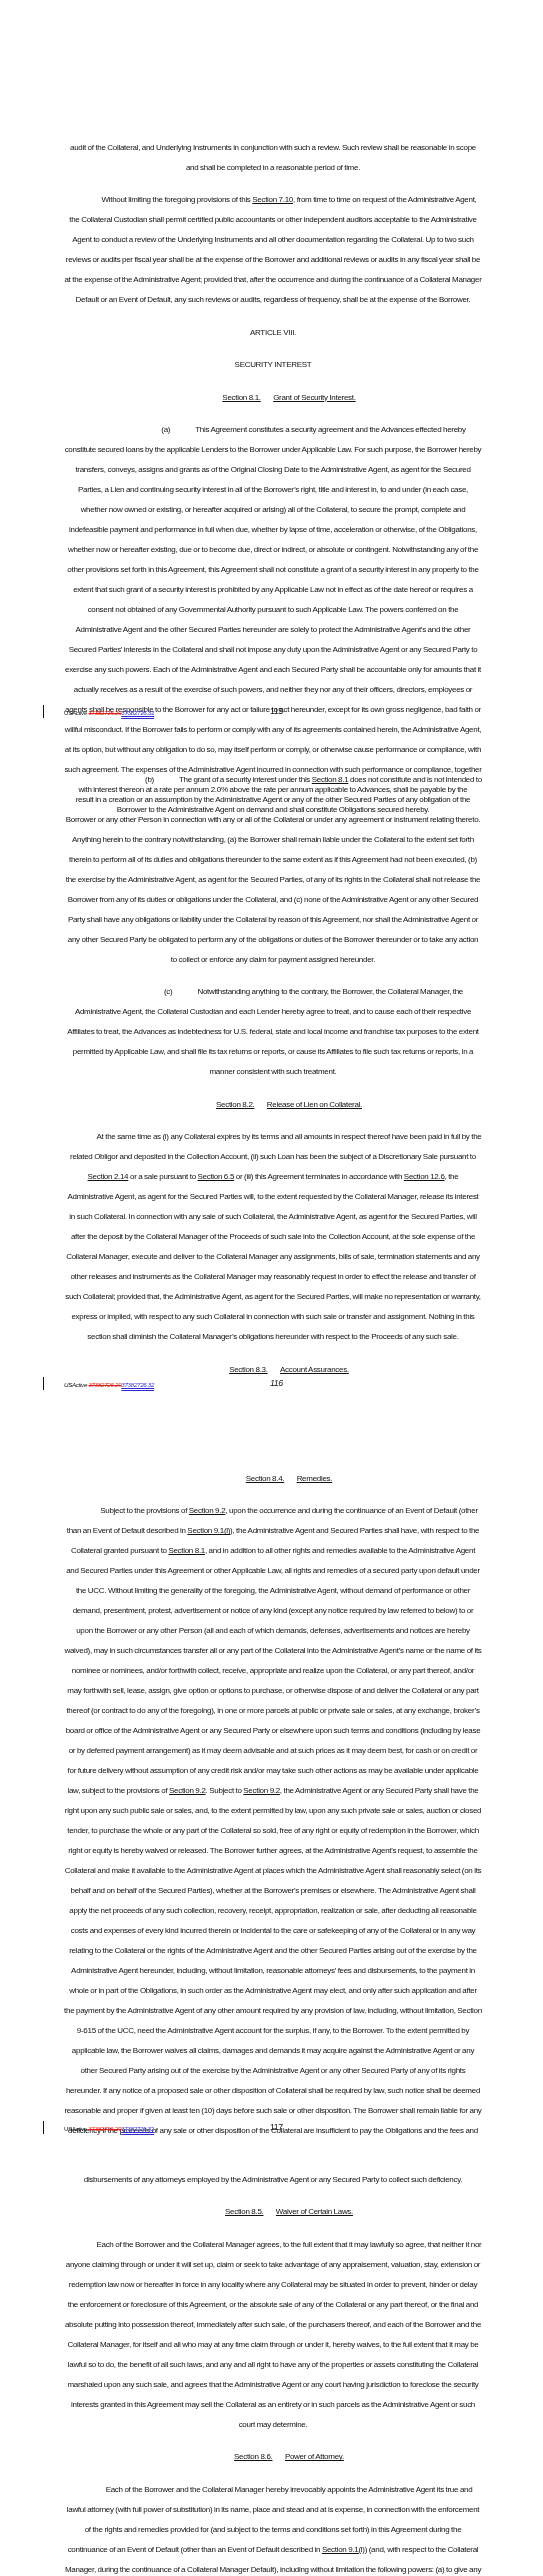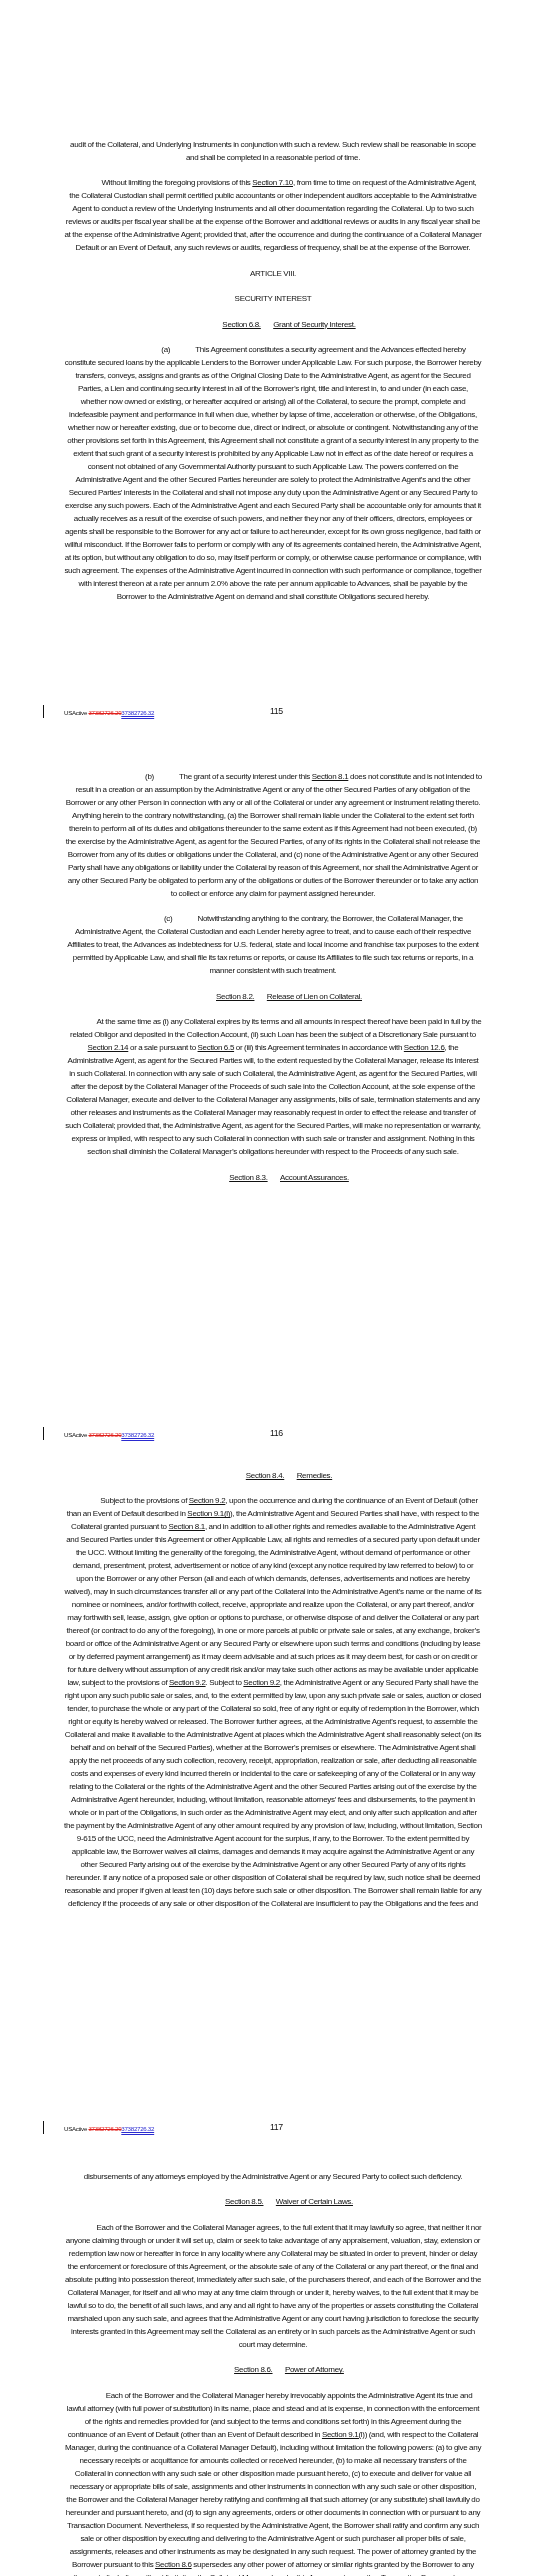--- a/index.html
+++ b/index.html
@@ -1,19 +1,19 @@
 <!DOCTYPE html>
 <html style="font-size:8.2px"><head>
 <meta charset="utf-8">
 <style>
   html, body { margin: 0; padding: 0; background: #ffffff; }
   body { width: 544px; height: 2813px; position: relative; overflow: hidden;
          font-family: "Liberation Sans", sans-serif; color: #111; }
   .page { position: absolute; left: 0; width: 544px; }
-  .text { position: absolute; left: 64px; width: 418px; font-size: 8px; line-height: 13px;
+  .text { position: absolute; left: 64px; width: 418px; font-size: 8px; line-height: 20px;
           text-align: justify; letter-spacing: -0.3px; word-spacing: -0.2px; }
   .text p { margin: 0 0 12.4px 0; text-align: center; }
   .indent { text-indent: 32px; }
   .indent2 { text-indent: 81px; }
   .tab { display: inline-block; width: 25px; text-indent: 0; }
   .u { text-decoration: underline; }
   .center { text-align: center; text-indent: 0; }
   .sechead { text-indent: 32px; text-align: left; }
   .sechead .num { text-decoration: underline; }
   .sechead .gap { display: inline-block; width: 12.4px; }
@@ -27,39 +27,39 @@
 </style>
 </head>
 <body>
 
 <div class="page" style="top:0;">
   <div class="text" style="top:138px;">
     <p>audit of the Collateral, and Underlying Instruments in conjunction with such a review.  Such review shall be reasonable in scope and shall be completed in a reasonable period of time.</p>
     <p class="indent"><span>Without limiting the foregoing provisions of this </span><span class="u">Section 7.10</span><span>, from time to time on request of the Administrative Agent, the Collateral Custodian shall permit certified public accountants or other independent auditors acceptable to the Administrative Agent to conduct a review of the Underlying Instruments and all other documentation regarding the Collateral.  Up to two such reviews or audits per fiscal year shall be at the expense of the Borrower and additional reviews or audits in any fiscal year shall be at the expense of the Administrative Agent; provided that, after the occurrence and during the continuance of a Collateral Manager Default or an Event of Default, any such reviews or audits, regardless of frequency, shall be at the expense of the Borrower.</span></p>
     <p class="center">ARTICLE VIII.</p>
     <p class="center">SECURITY INTEREST</p>
-    <p class="sechead"><span class="num">Section 6.8.</span><span class="gap"></span><span class="ttl">Grant of Security Interest.</span></p>
+    <p class="sechead"><span class="num">Section 8.1.</span><span class="gap"></span><span class="ttl">Grant of Security Interest.</span></p>
     <p class="indent2"><span>(a)</span><span class="tab"></span><span>This Agreement constitutes a security agreement and the Advances effected hereby constitute secured loans by the applicable Lenders to the Borrower under Applicable Law.  For such purpose, the Borrower hereby transfers, conveys, assigns and grants as of the Original Closing Date to the Administrative Agent, as agent for the Secured Parties, a Lien and continuing security interest in all of the Borrower’s right, title and interest in, to and under (in each case, whether now owned or existing, or hereafter acquired or arising) all of the Collateral, to secure the prompt, complete and indefeasible payment and performance in full when due, whether by lapse of time, acceleration or otherwise, of the Obligations, whether now or hereafter existing, due or to become due, direct or indirect, or absolute or contingent.  Notwithstanding any of the other provisions set forth in this Agreement, this Agreement shall not constitute a grant of a security interest in any property to the extent that such grant of a security interest is prohibited by any Applicable Law not in effect as of the date hereof or requires a consent not obtained of any Governmental Authority pursuant to such Applicable Law.  The powers conferred on the Administrative Agent and the other Secured Parties hereunder are solely to protect the Administrative Agent’s and the other Secured Parties’ interests in the Collateral and shall not impose any duty upon the Administrative Agent or any Secured Party to exercise any such powers.  Each of the Administrative Agent and each Secured Party shall be accountable only for amounts that it actually receives as a result of the exercise of such powers, and neither they nor any of their officers, directors, employees or agents shall be responsible to the Borrower for any act or failure to act hereunder, except for its own gross negligence, bad faith or willful misconduct.  If the Borrower fails to perform or comply with any of its agreements contained herein, the Administrative Agent, at its option, but without any obligation to do so, may itself perform or comply, or otherwise cause performance or compliance, with such agreement.  The expenses of the Administrative Agent incurred in connection with such performance or compliance, together with interest thereon at a rate per annum 2.0% above the rate per annum applicable to Advances, shall be payable by the Borrower to the Administrative Agent on demand and shall constitute Obligations secured hereby.</span></p>
   </div>
   <div class="footer" style="top:705px;">
     <div class="bar"></div>
     <div class="docid"><span>USActive </span><span class="old">37382726.29</span><span class="new">37382726.32</span></div>
     <div class="pnum">115</div>
   </div>
 </div>
 
 <div class="page" style="top:0;">
   <div class="text" style="top:770px;">
     <p class="indent2"><span>(b)</span><span class="tab"></span><span>The grant of a security interest under this </span><span class="u">Section 8.1</span><span> does not constitute and is not intended to result in a creation or an assumption by the Administrative Agent or any of the other Secured Parties of any obligation of the Borrower or any other Person in connection with any or all of the Collateral or under any agreement or instrument relating thereto.  Anything herein to the contrary notwithstanding, (a) the Borrower shall remain liable under the Collateral to the extent set forth therein to perform all of its duties and obligations thereunder to the same extent as if this Agreement had not been executed, (b) the exercise by the Administrative Agent, as agent for the Secured Parties, of any of its rights in the Collateral shall not release the Borrower from any of its duties or obligations under the Collateral, and (c) none of the Administrative Agent or any other Secured Party shall have any obligations or liability under the Collateral by reason of this Agreement, nor shall the Administrative Agent or any other Secured Party be obligated to perform any of the obligations or duties of the Borrower thereunder or to take any action to collect or enforce any claim for payment assigned hereunder.</span></p>
     <p class="indent2"><span>(c)</span><span class="tab"></span><span>Notwithstanding anything to the contrary, the Borrower, the Collateral Manager, the Administrative Agent, the Collateral Custodian and each Lender hereby agree to treat, and to cause each of their respective Affiliates to treat, the Advances as indebtedness for U.S. federal, state and local income and franchise tax purposes to the extent permitted by Applicable Law, and shall file its tax returns or reports, or cause its Affiliates to file such tax returns or reports, in a manner consistent with such treatment.</span></p>
     <p class="sechead"><span class="num">Section 8.2.</span><span class="gap"></span><span class="ttl">Release of Lien on Collateral.</span></p>
     <p class="indent"><span>At the same time as (i) any Collateral expires by its terms and all amounts in respect thereof have been paid in full by the related Obligor and deposited in the Collection Account, (ii) such Loan has been the subject of a Discretionary Sale pursuant to </span><span class="u">Section 2.14</span><span> or a sale pursuant to </span><span class="u">Section 6.5</span><span> or (iii) this Agreement terminates in accordance with </span><span class="u">Section 12.6</span><span>, the Administrative Agent, as agent for the Secured Parties will, to the extent requested by the Collateral Manager, release its interest in such Collateral.  In connection with any sale of such Collateral, the Administrative Agent, as agent for the Secured Parties, will after the deposit by the Collateral Manager of the Proceeds of such sale into the Collection Account, at the sole expense of the Collateral Manager, execute and deliver to the Collateral Manager any assignments, bills of sale, termination statements and any other releases and instruments as the Collateral Manager may reasonably request in order to effect the release and transfer of such Collateral; provided that, the Administrative Agent, as agent for the Secured Parties, will make no representation or warranty, express or implied, with respect to any such Collateral in connection with such sale or transfer and assignment.  Nothing in this section shall diminish the Collateral Manager’s obligations hereunder with respect to the Proceeds of any such sale.</span></p>
     <p class="sechead"><span class="num">Section 8.3.</span><span class="gap"></span><span class="ttl">Account Assurances.</span></p>
   </div>
-  <div class="footer" style="top:1427px;">
+  <div class="footer" style="top:1377px;font-style:italic;">
     <div class="bar"></div>
     <div class="docid"><span>USActive </span><span class="old">37382726.29</span><span class="new">37382726.32</span></div>
     <div class="pnum">116</div>
   </div>
 </div>
 
 <div class="page" style="top:0;">
   <div class="text" style="top:1469px;">
     <p class="sechead"><span class="num">Section 8.4.</span><span class="gap"></span><span class="ttl">Remedies.</span></p>
     <p class="indent"><span>Subject to the provisions of </span><span class="u">Section 9.2</span><span>, upon the occurrence and during the continuance of an Event of Default (other than an Event of Default described in </span><span class="u">Section 9.1(l)</span><span>), the Administrative Agent and Secured Parties shall have, with respect to the Collateral granted pursuant to </span><span class="u">Section 8.1</span><span>, and in addition to all other rights and remedies available to the Administrative Agent and Secured Parties under this Agreement or other Applicable Law, all rights and remedies of a secured party upon default under the UCC. Without limiting the generality of the foregoing, the Administrative Agent, without demand of performance or other demand, presentment, protest, advertisement or notice of any kind (except any notice required by law referred to below) to or upon the Borrower or any other Person (all and each of which demands, defenses, advertisements and notices are hereby waived), may in such circumstances transfer all or any part of the Collateral into the Administrative Agent’s name or the name of its nominee or nominees, and/or forthwith collect, receive, appropriate and realize upon the Collateral, or any part thereof, and/or may forthwith sell, lease, assign, give option or options to purchase, or otherwise dispose of and deliver the Collateral or any part thereof (or contract to do any of the foregoing), in one or more parcels at public or private sale or sales, at any exchange, broker’s board or office of the Administrative Agent or any Secured Party or elsewhere upon such terms and conditions (including by lease or by deferred payment arrangement) as it may deem advisable and at such prices as it may deem best, for cash or on credit or for future delivery without assumption of any credit risk and/or may take such other actions as may be available under applicable law, subject to the provisions of </span><span class="u">Section 9.2</span><span>.  Subject to </span><span class="u">Section 9.2</span><span>, the Administrative Agent or any Secured Party shall have the right upon any such public sale or sales, and, to the extent permitted by law, upon any such private sale or sales, auction or closed tender, to purchase the whole or any part of the Collateral so sold, free of any right or equity of redemption in the Borrower, which right or equity is hereby waived or released.  The Borrower further agrees, at the Administrative Agent's request, to assemble the Collateral and make it available to the Administrative Agent at places which the Administrative Agent shall reasonably select (on its behalf and on behalf of the Secured Parties), whether at the Borrower's premises or elsewhere.  The Administrative Agent shall apply the net proceeds of any such collection, recovery, receipt, appropriation, realization or sale, after deducting all reasonable costs and expenses of every kind incurred therein or incidental to the care or safekeeping of any of the Collateral or in any way relating to the Collateral or the rights of the Administrative Agent and the other Secured Parties arising out of the exercise by the Administrative Agent hereunder, including, without limitation, reasonable attorneys’ fees and disbursements, to the payment in whole or in part of the Obligations, in such order as the Administrative Agent may elect, and only after such application and after the payment by the Administrative Agent of any other amount required by any provision of law, including, without limitation, Section 9-615 of the UCC, need the Administrative Agent account for the surplus, if any, to the Borrower.  To the extent permitted by applicable law, the Borrower waives all claims, damages and demands it may acquire against the Administrative Agent or any other Secured Party arising out of the exercise by the Administrative Agent or any other Secured Party of any of its rights hereunder.  If any notice of a proposed sale or other disposition of Collateral shall be required by law, such notice shall be deemed reasonable and proper if given at least ten (10) days before such sale or other disposition.  The Borrower shall remain liable for any deficiency if the proceeds of any sale or other disposition of the Collateral are insufficient to pay the Obligations and the fees and</span></p>

